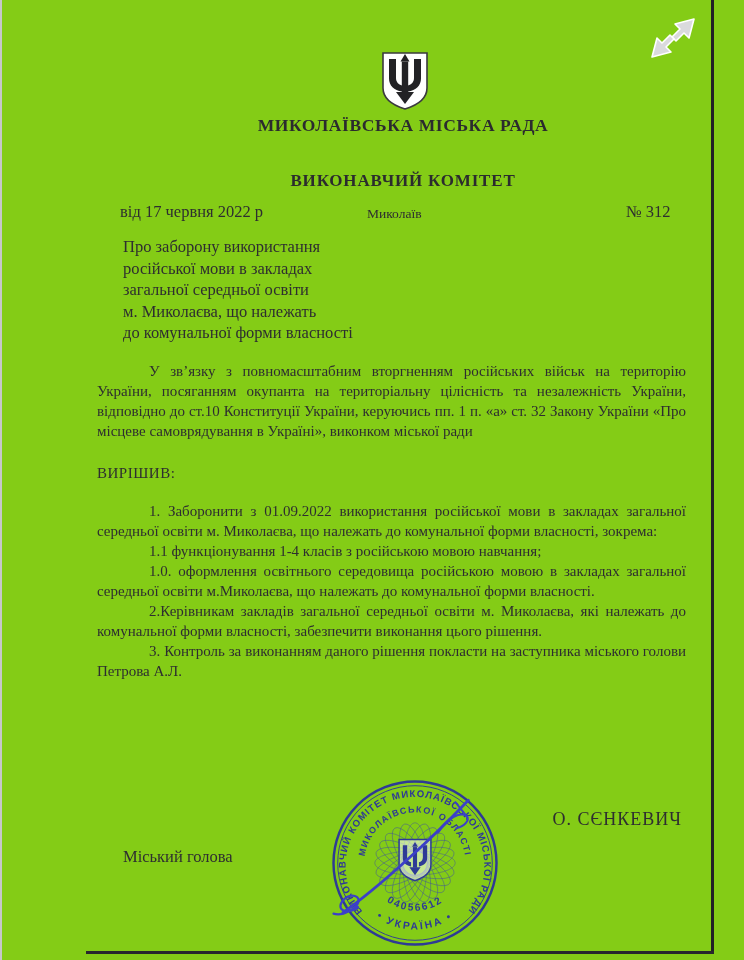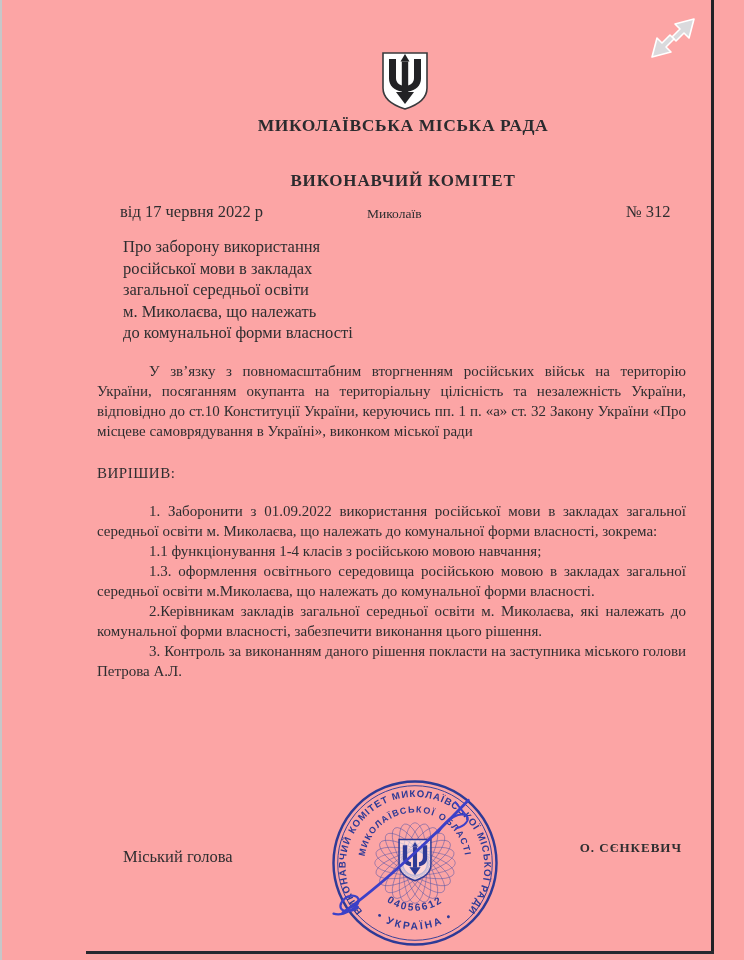--- a/index.html
+++ b/index.html
@@ -1,17 +1,17 @@
 <!DOCTYPE html>
 <html><head>
 <meta charset="utf-8">
 <style>
   html,body{margin:0;padding:0;background:#ffffff;}
   .page{
-    position:relative;width:744px;height:960px;background:#fca5a5;overflow:hidden;
+    position:relative;width:744px;height:960px;background:#84cc16;overflow:hidden;
     font-family:"Liberation Serif", serif;color:#2e2e30;
   }
   
   .edge-left{position:absolute;left:0;top:0;width:2px;height:960px;background:#c7c7c9;}
   .edge-right{position:absolute;left:711px;top:0;width:3px;height:954px;background:#212125;}
   .edge-bottom{position:absolute;left:86px;top:951px;width:628px;height:3px;background:#28282d;}
   
   .expand{position:absolute;left:646px;top:10px;width:56px;height:56px;}
   
   .emblem{position:absolute;left:379px;top:51px;width:52px;height:60px;}
@@ -26,21 +26,21 @@
   .meta-number{position:absolute;left:626px;top:202px;font-size:16.5px;}
   
   .subject{position:absolute;left:123px;top:236px;font-size:16.5px;line-height:21.5px;}
   
   .body-block{position:absolute;left:97px;top:361px;width:589px;font-size:15px;line-height:20px;text-align:justify;}
   .body-block p{margin:0;text-indent:52px;}
   p.resolved{margin-top:22px;text-indent:0;letter-spacing:.5px;}
   p.first-item{margin-top:18px;}
   
   .sig-title{position:absolute;left:123px;top:847px;font-size:16.5px;}
-  .sig-name{position:absolute;right:62px;top:840px;font-size:13px;letter-spacing:1px;font-weight:700;}
+  .sig-name{position:absolute;right:62px;top:809px;font-size:18px;letter-spacing:1px;font-weight:400;}
   
   .stamp{position:absolute;left:326px;top:774px;width:178px;height:178px;}
   .stamp text{font-family:"Liberation Sans", sans-serif;fill:#2e3a96;}
   .ring-txt{font-size:10.3px;letter-spacing:1.1px;font-weight:700;}
   .inner-txt{font-size:9.6px;letter-spacing:1.4px;font-weight:700;}
   .code-txt{font-size:11px;letter-spacing:2px;font-weight:700;}
   .country-txt{font-size:11px;letter-spacing:2.5px;font-weight:700;}
 </style>
 </head>
 <body>
@@ -82,21 +82,21 @@
     <div>загальної середньої освіти</div>
     <div>м. Миколаєва, що належать</div>
     <div>до комунальної форми власності</div>
   </div>
 
   <div class="body-block">
     <p>У зв’язку з повномасштабним вторгненням російських військ на територію України, посяганням окупанта на територіальну цілісність та незалежність України, відповідно до ст.10 Конституції України, керуючись пп. 1 п. «а» ст. 32 Закону України «Про місцеве самоврядування в Україні», виконком міської ради</p>
     <p class="resolved">ВИРІШИВ:</p>
     <p class="first-item">1. Заборонити з 01.09.2022 використання російської мови в закладах загальної середньої освіти м. Миколаєва, що належать до комунальної форми власності, зокрема:</p>
     <p>1.1 функціонування 1-4 класів з російською мовою навчання;</p>
-    <p>1.3. оформлення освітнього середовища російською мовою в закладах загальної середньої освіти м.Миколаєва, що належать до комунальної форми власності.</p>
+    <p>1.0. оформлення освітнього середовища російською мовою в закладах загальної середньої освіти м.Миколаєва, що належать до комунальної форми власності.</p>
     <p>2.Керівникам закладів загальної середньої освіти м. Миколаєва, які належать до комунальної форми власності, забезпечити виконання цього рішення.</p>
     <p>3. Контроль за виконанням даного рішення покласти на заступника міського голови Петрова А.Л.</p>
   </div>
 
   <div class="sig-title">Міський голова</div>
   <div class="sig-name">О. СЄНКЕВИЧ</div>
 
   <svg class="stamp" viewBox="0 0 190 190">
     <defs>
       <path id="arcOuter" d="M 44 152 A 74 74 0 1 1 146 152"></path>

